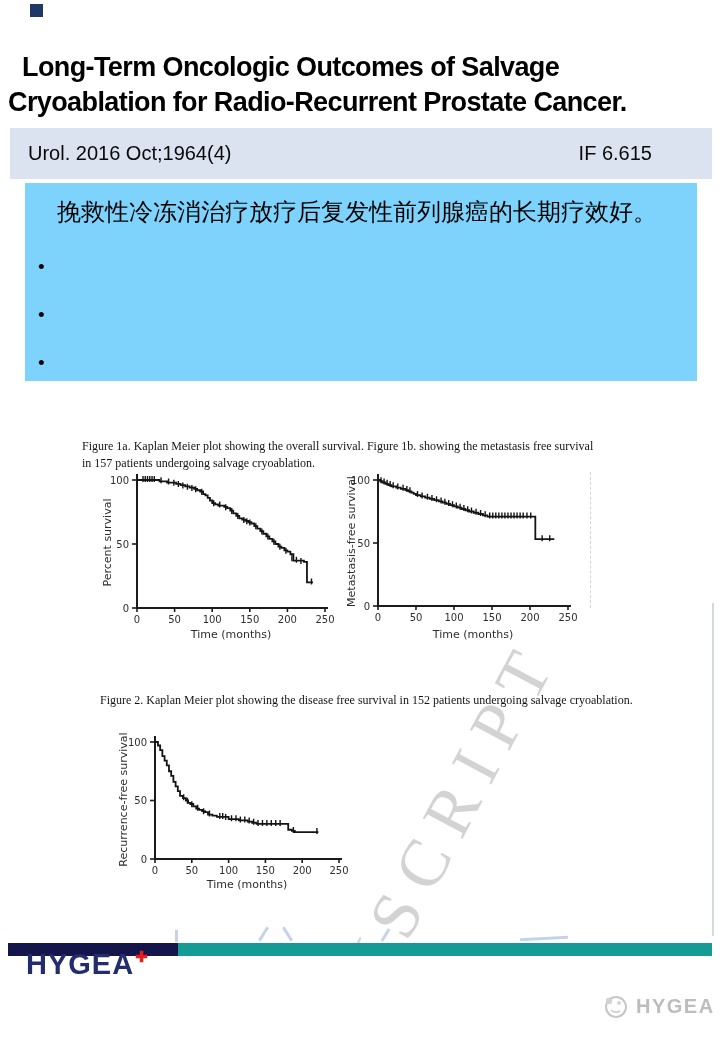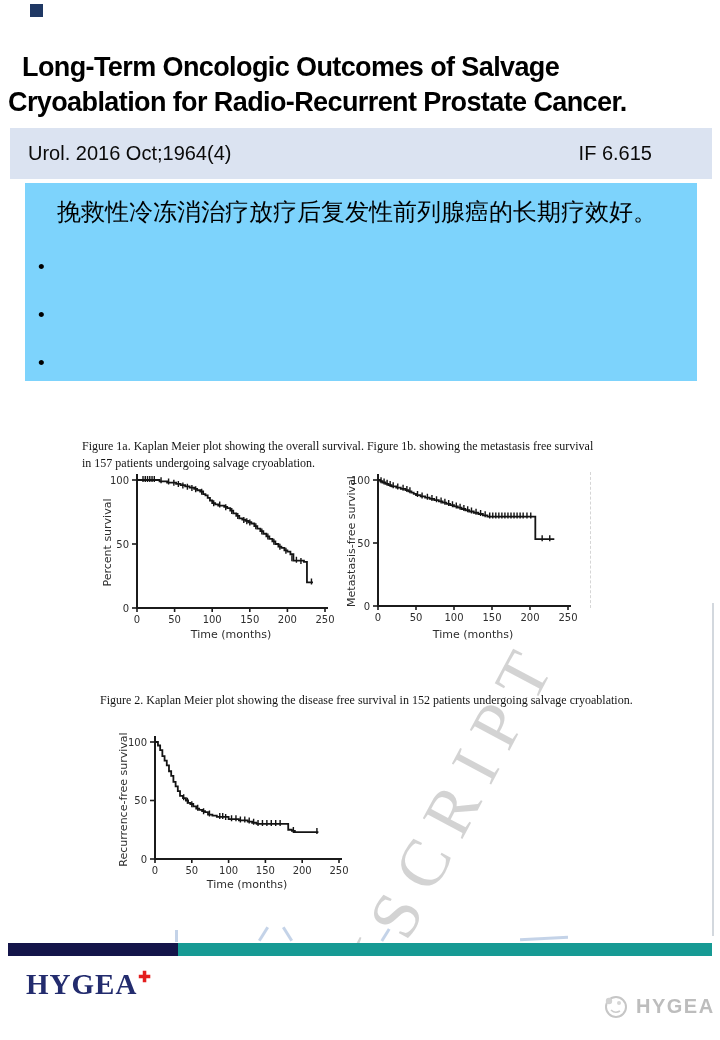--- a/index.html
+++ b/index.html
@@ -45,21 +45,21 @@
            font-family:"Liberation Serif",serif;font-size:68px;letter-spacing:16px;
            color:rgba(168,168,168,0.5);white-space:nowrap;}
   .wm-mark{position:absolute;background:rgba(186,203,228,0.85);z-index:1;}
   .wm-dash{position:absolute;left:590px;top:472px;height:136px;width:0;
            border-left:1.5px dashed rgba(150,150,150,0.4);z-index:1;}
   .page-edge{position:absolute;left:712px;top:603px;width:1.5px;height:333px;background:#d3d8de;z-index:1;}
   
   .footer-bar{position:absolute;left:8px;top:943px;width:704px;height:13px;display:flex;z-index:3;}
   .footer-bar .navy{width:170px;background:#14154a;}
   .footer-bar .teal{flex:1;background:#169a94;}
-  .hygea-logo{position:absolute;left:26px;top:968px;z-index:3;font-family:Liberation Serif, serif;
+  .hygea-logo{position:absolute;left:26px;top:948px;z-index:3;font-family:Liberation Sans, sans-serif;
               font-weight:bold;font-size:29px;letter-spacing:1px;color:#232c6e;}
   .hygea-cross{color:#e41e1e;font-size:15px;position:relative;top:-12px;margin-left:1px;font-weight:bold;}
   .hygea-stamp{position:absolute;left:602px;top:993px;z-index:3;display:flex;align-items:center;gap:7px;}
   .stamp-text{font-size:20px;letter-spacing:1.5px;color:#bdbdbd;font-weight:600;}
 </style>
 </head>
 <body>
 
 <div class="page">
 

